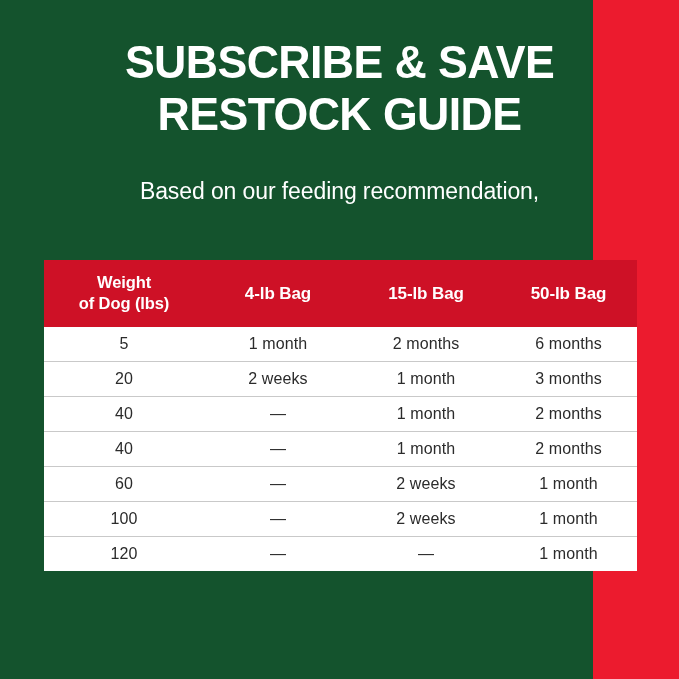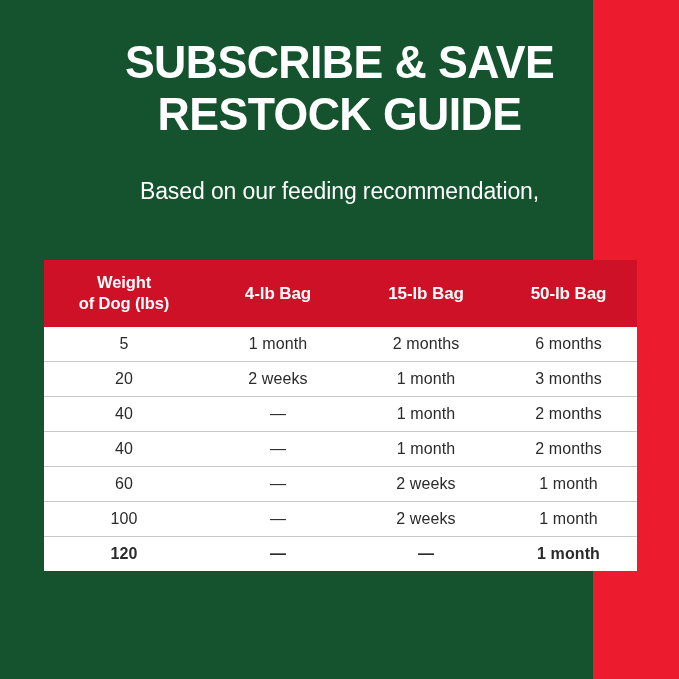--- a/index.html
+++ b/index.html
@@ -109,21 +109,20 @@
     line-height: 20px;
     text-align: center;
     height: 34px;
     padding: 0;
     vertical-align: middle;
     border-bottom: 1px solid #c9c9c9;
     letter-spacing: 0.1px;
   }
   tbody tr:last-child td {
     border-bottom: none;
-    font-weight: bold;
   }
   tbody td.dash {
     letter-spacing: 0;
   }
 </style>
 </head>
 <body>
 
 <div class="poster">
 

